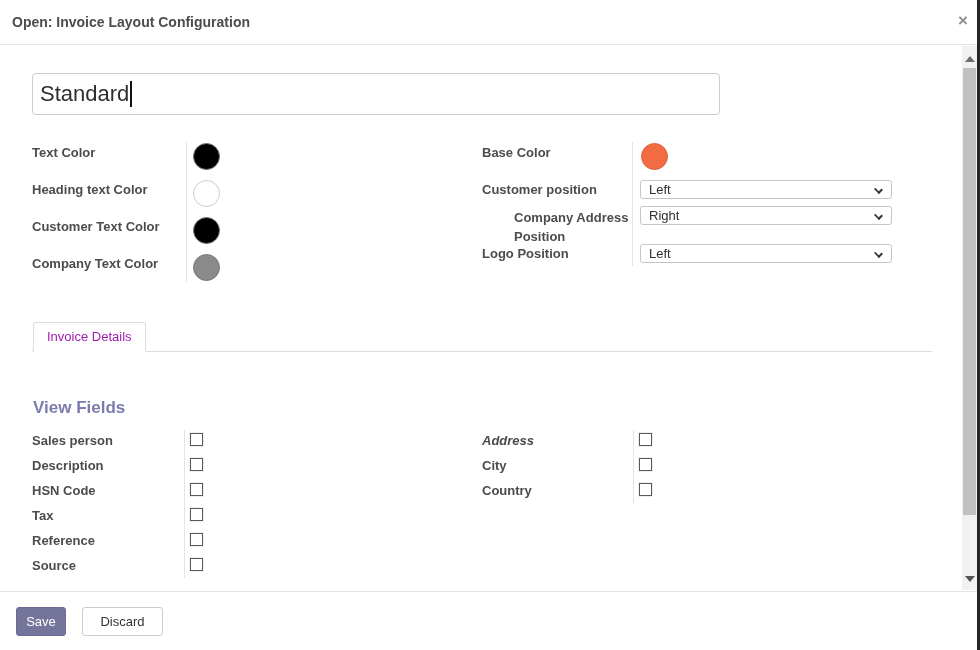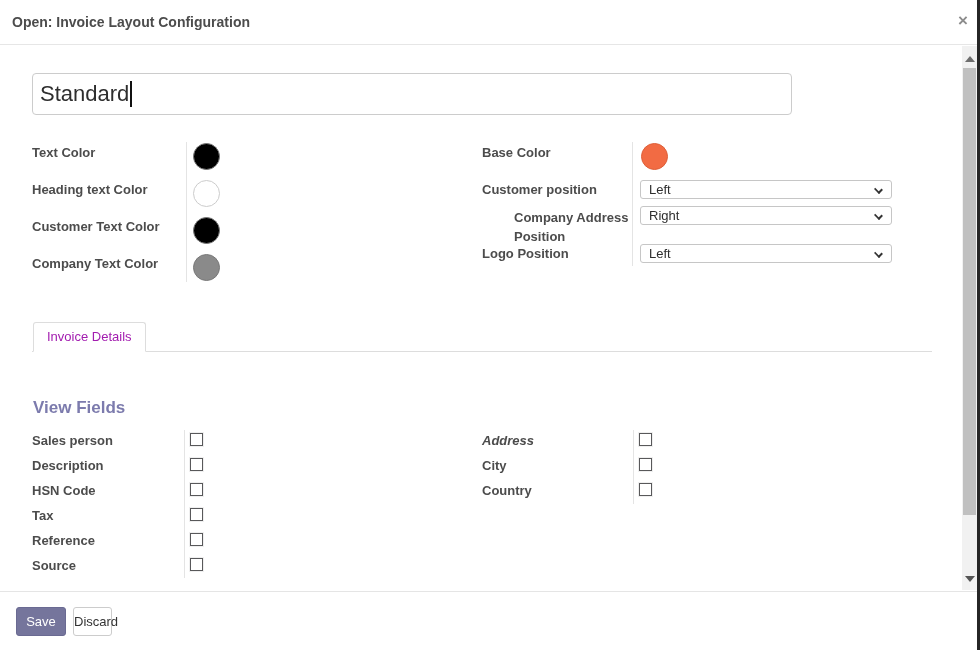--- a/index.html
+++ b/index.html
@@ -13,21 +13,21 @@
 
   
   .modal-header { left:0; top:0; width:977px; height:45px; background:#fff; border-bottom:1px solid #e6e6e6; z-index:5; }
   .modal-title { left:12px; top:14px; font-size:14px; font-weight:bold; color:#4c4c4c; }
   .close-btn { left:952px; top:10px; width:22px; height:22px; font-size:17px; font-weight:bold;
     color:#8c8c8c; text-align:center; line-height:22px; cursor:pointer; }
 
   
   .modal-body { left:0; top:46px; width:962px; height:544px; background:#fff; overflow:hidden; }
 
-  .name-box { left:32px; top:27px; width:760px; height:42px; border:1px solid #ccc; border-radius:4px;
+  .name-box { left:32px; top:27px; width:688px; height:42px; border:1px solid #ccc; border-radius:4px;
     background:#fff; display:flex; align-items:center; padding-left:7px; }
   .name-text { font-size:22px; color:#2e2e2e; white-space:pre; }
   .caret { width:2px; height:26px; background:#111; margin-left:1px; }
 
   .fld-label { font-size:13px; font-weight:bold; color:#4c4c4c; line-height:15px; }
   .vsep { width:1px; background:#e4e4e4; }
 
   .swatch { width:27px; height:27px; border-radius:50%; border:1px solid transparent; cursor:pointer; }
   .swatch.ring-light { border-color:#cccccc; }
   .swatch.ring-dark  { border-color:#787878; }
@@ -45,21 +45,21 @@
     font-size:13px; color:#a21caf; line-height:28px; z-index:2; cursor:pointer; }
 
   .sect-title { font-size:17px; font-weight:bold; }
 
   .cbx { width:13px; height:13px; background:#fff; border:1px solid #58585a; box-shadow:0 0 0 1px #efefef; cursor:pointer; }
 
   
   .modal-footer { left:0; top:591px; width:977px; height:59px; background:#fff; border-top:1px solid #e5e5e5; }
   .btn { top:607px; height:29px; border-radius:3px; font-size:13px; text-align:center; line-height:27px; cursor:pointer; }
   .btn-save { left:16px; width:50px; color:#fff; border:1px solid #6a6a92; }
-  .btn-discard { left:73px; width:39px; background:#fff; color:#333; border:1px solid #ccc; }
+  .btn-discard { left:82px; width:81px; background:#fff; color:#333; border:1px solid #ccc; }
 
   
   .sb-track { left:962px; top:46px; width:15px; height:544px; background:#f1f1f1; }
   .sb-thumb { left:963px; top:68px; width:13px; height:447px; background:#c0c0c0; cursor:pointer; }
   .sb-up { left:965px; top:56px; width:0; height:0;
     border-left:5px solid transparent; border-right:5px solid transparent; border-bottom:6px solid #6e6e6e; cursor:pointer; }
   .sb-down { left:965px; top:576px; width:0; height:0;
     border-left:5px solid transparent; border-right:5px solid transparent; border-top:6px solid #555; cursor:pointer; }
   .backdrop-edge { left:977px; top:0; width:3px; height:650px; background:#262626; }
 </style>

